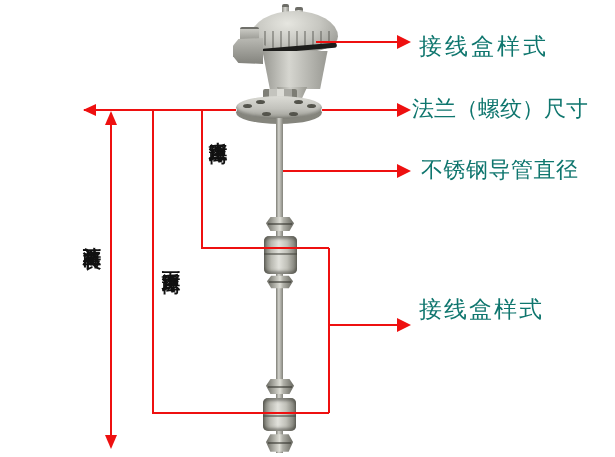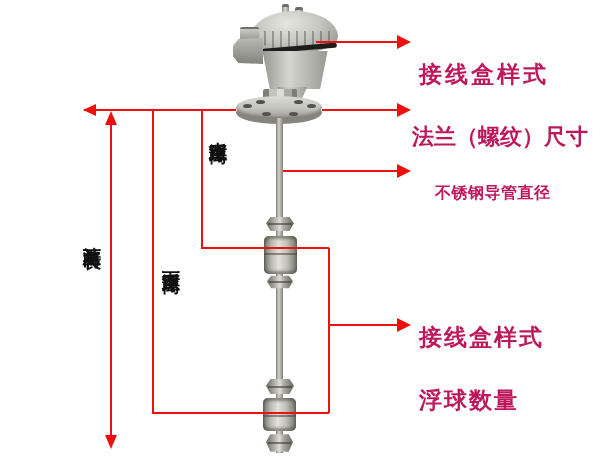--- a/index.html
+++ b/index.html
@@ -39,21 +39,21 @@
   .stopper{
     background:linear-gradient(90deg,#6a6a62 0%,#c6c6be 40%,#dfdfd7 50%,#b0b0a8 62%,#66665e 100%);
     clip-path:polygon(0 45%,16% 6%,84% 6%,100% 45%,84% 94%,16% 94%);
   }
   .stopper .sseam{position:absolute;left:6%;right:6%;top:46%;height:2px;background:rgba(60,60,54,.6);}
   
   .vtext{
     writing-mode:vertical-rl;text-orientation:upright;
     font-weight:bold;color:#111111;letter-spacing:1px;line-height:1;
   }
-  .callout{font-weight:bold;color:#be185d;white-space:nowrap;margin-top:28px;}
+  .callout{font-weight:normal;color:#0f766e;white-space:nowrap;}
   svg.overlay{position:absolute;left:0;top:0;pointer-events:none;}
 </style>
 </head>
 <body>
 
 <div class="stage">
 
   <div class="abs" style="left:0;top:0;width:615px;height:457px;">
 
     <div class="abs screw" style="left:282px;top:4px;width:7px;height:13px;"></div>
@@ -124,19 +124,18 @@
       <polygon points="411,325 397,318 397,332"></polygon>
     </g>
   </svg>
 
   <div class="abs vtext" style="left:83px;top:232px;font-size:18px;">法兰向下杆长</div>
   <div class="abs vtext" style="left:209px;top:127px;font-size:18px;">上浮球距离</div>
   <div class="abs vtext" style="left:162px;top:257px;font-size:18px;">下浮球距离</div>
 
   <div class="abs callout" style="left:419px;top:31px;font-size:23px;letter-spacing:3px;">接线盒样式</div>
   <div class="abs callout" style="left:412px;top:94px;font-size:22px;letter-spacing:0px;">法兰（螺纹）尺寸</div>
-  <div class="abs callout" style="left:435px;top:155px;font-size:16px;letter-spacing:0.5px;">不锈钢导管直径</div>
+  <div class="abs callout" style="left:421px;top:155px;font-size:22px;letter-spacing:0.5px;">不锈钢导管直径</div>
   <div class="abs" style="left:419px;top:292px;">
     <div class="callout" style="font-size:23px;letter-spacing:2px;line-height:35px;">接线盒样式</div>
-    <div class="callout" style="font-size:23px;letter-spacing:2px;line-height:35px;">浮球数量</div>
   </div>
 
 </div>
 
 </body></html>

